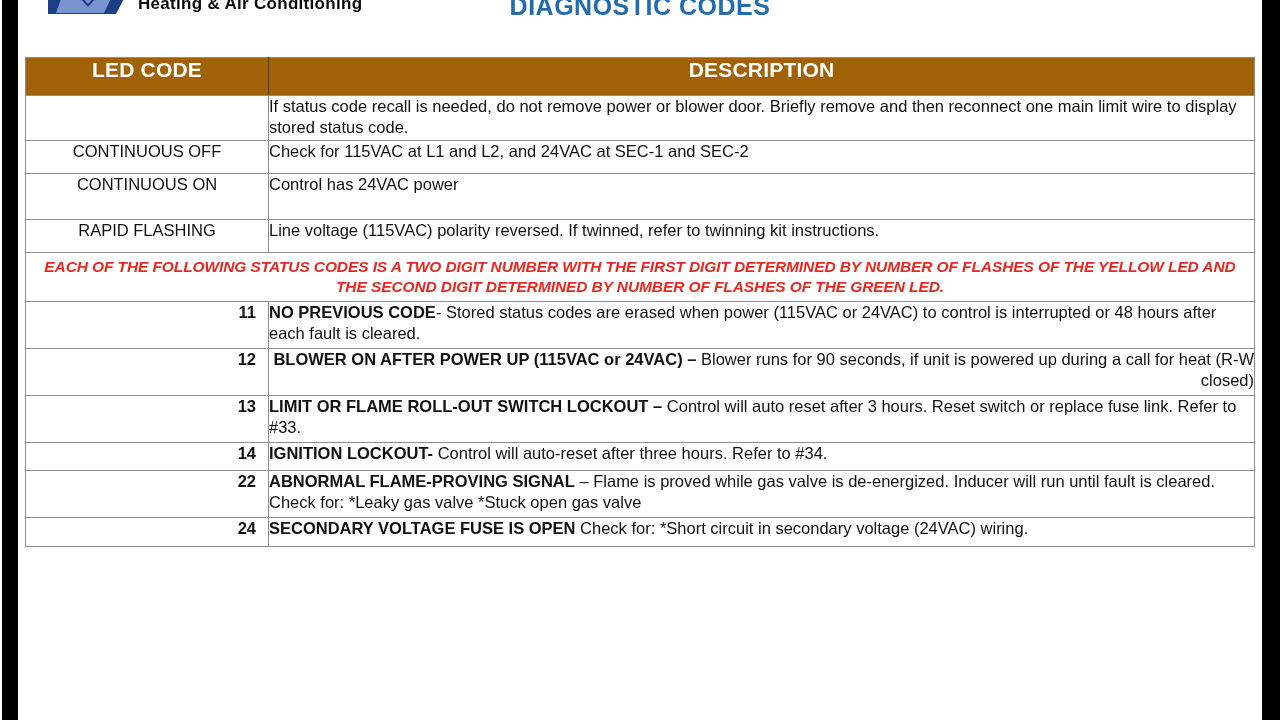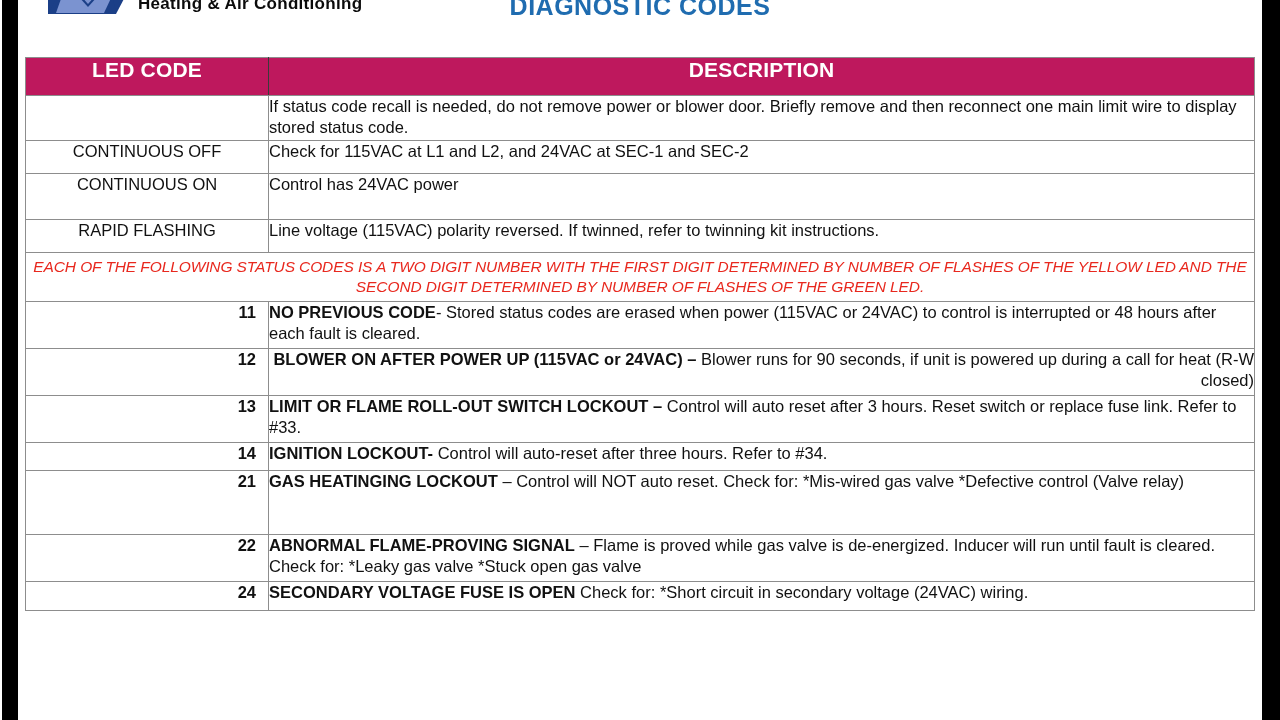--- a/index.html
+++ b/index.html
@@ -92,21 +92,21 @@
   table.codes col.c-code { width: 243px; }
   table.codes col.c-desc { width: 986px; }
 
   table.codes th, table.codes td {
     border: 1px solid #8d8d8d;
     vertical-align: top;
     padding: 0;
   }
 
   thead th {
-    background: #be185d;
+    background: #a16207;
     color: #ffffff;
     border: 1px solid #000000;
     height: 37px;
     font-size: 21px;
     font-weight: 700;
     letter-spacing: 0.2px;
   }
   thead th.h-code { text-align: center; }
   thead th.h-desc { text-align: center; }
   thead th.h-code { border-right: 1px solid #3a3a3a; }
@@ -130,21 +130,21 @@
     line-height: 1.30;
     padding: 5px 8px 5px 8px;
     text-align: left;
   }
   td.desc-cell b { font-weight: 700; }
 
   tr.note-row td {
     text-align: center;
     color: #e8281e;
     font-style: italic;
-    font-weight: 400;
+    font-weight: 700;
     font-size: 15.5px;
     line-height: 1.28;
     padding: 4px 6px 4px 6px;
     letter-spacing: -0.1px;
   }
 
   
   tr.r-intro td   { height: 44px; }
   tr.r-off td     { height: 32px; }
   tr.r-on td      { height: 45px; }
@@ -235,24 +235,20 @@
         <tr class="r-13">
           <td class="code-cell num">13</td>
           <td class="desc-cell"><b>LIMIT OR FLAME ROLL-OUT SWITCH LOCKOUT –</b><span> Control will auto reset after 3 hours. Reset switch or replace fuse link. Refer to #33.</span></td>
         </tr>
 
         <tr class="r-14">
           <td class="code-cell num">14</td>
           <td class="desc-cell"><b>IGNITION LOCKOUT-</b><span> Control will auto-reset after three hours. Refer to #34.</span></td>
         </tr>
 
-        <tr class="r-21">
-          <td class="code-cell num">21</td>
-          <td class="desc-cell"><b>GAS HEATINGING LOCKOUT</b><span> – Control will NOT auto reset. Check for:   *Mis-wired gas valve    *Defective control (Valve relay)</span></td>
-        </tr>
 
         <tr class="r-22">
           <td class="code-cell num">22</td>
           <td class="desc-cell"><b>ABNORMAL FLAME-PROVING SIGNAL</b><span> – Flame is proved while gas valve is de-energized. Inducer will run until fault is cleared.  Check for:  *Leaky gas valve    *Stuck open gas valve</span></td>
         </tr>
 
 
         <tr class="r-24">
           <td class="code-cell num">24</td>
           <td class="desc-cell"><b>SECONDARY VOLTAGE FUSE IS OPEN</b><span> Check for:  *Short circuit in secondary voltage (24VAC) wiring.</span></td>

